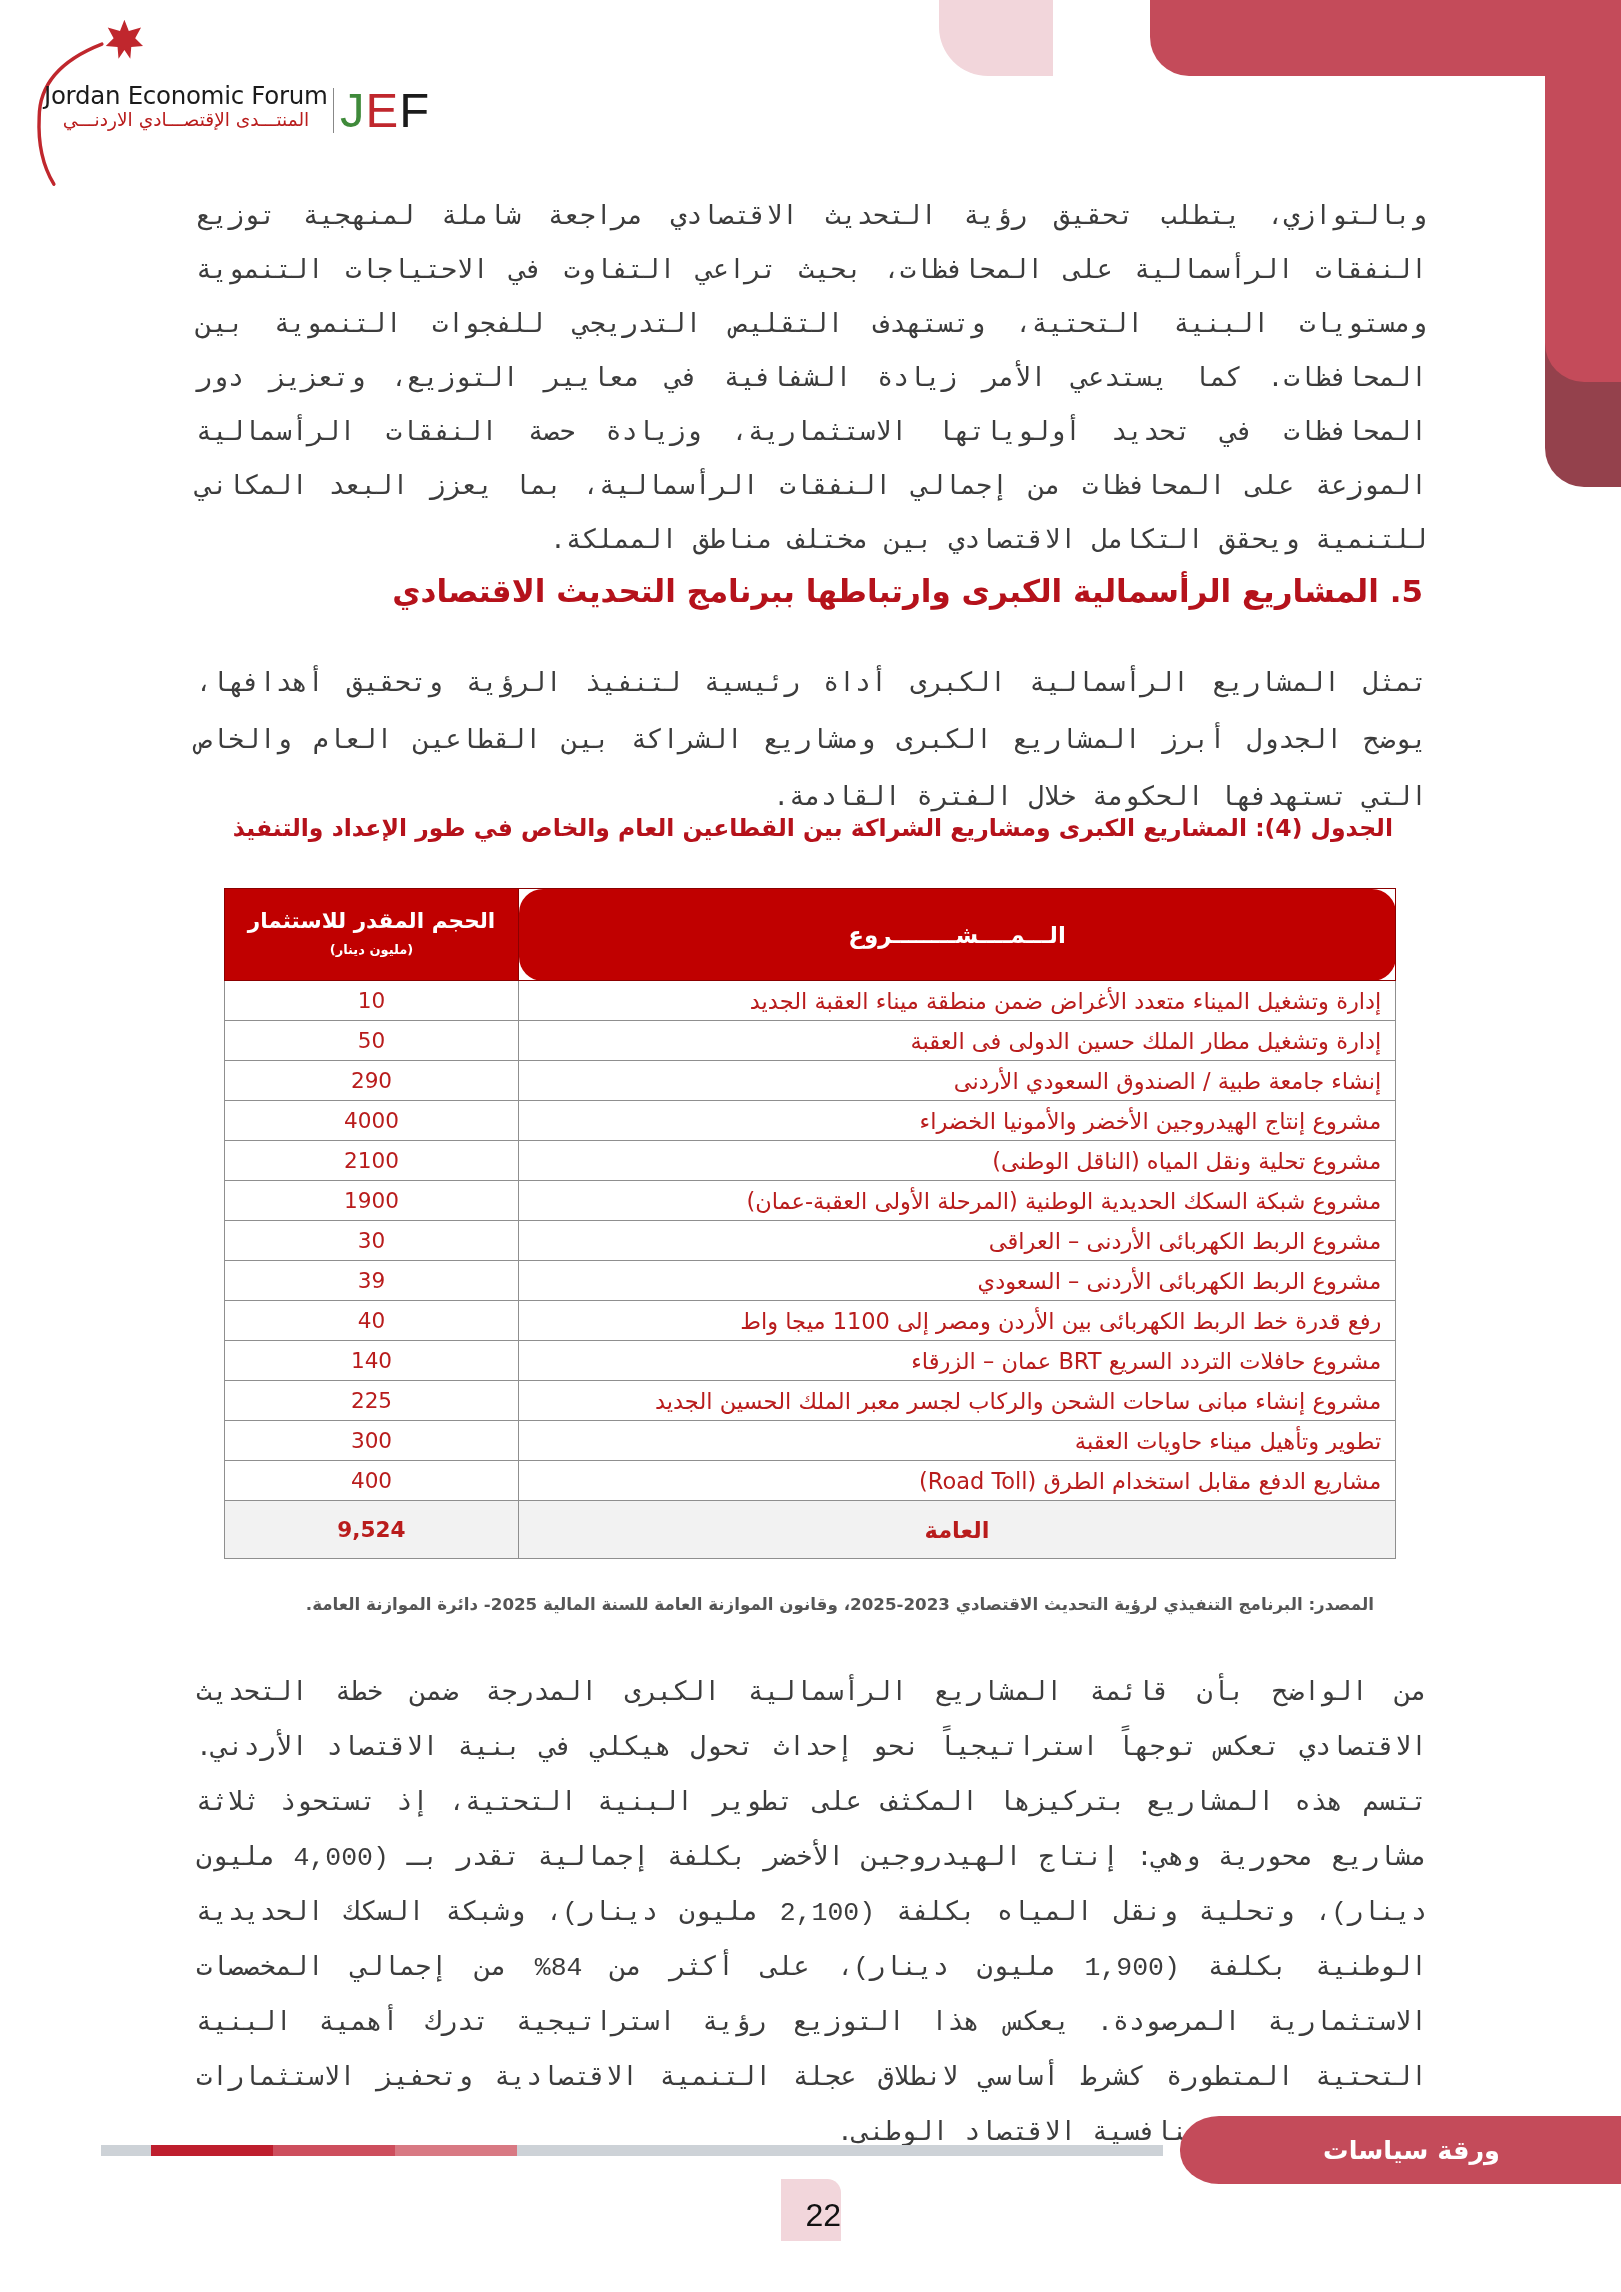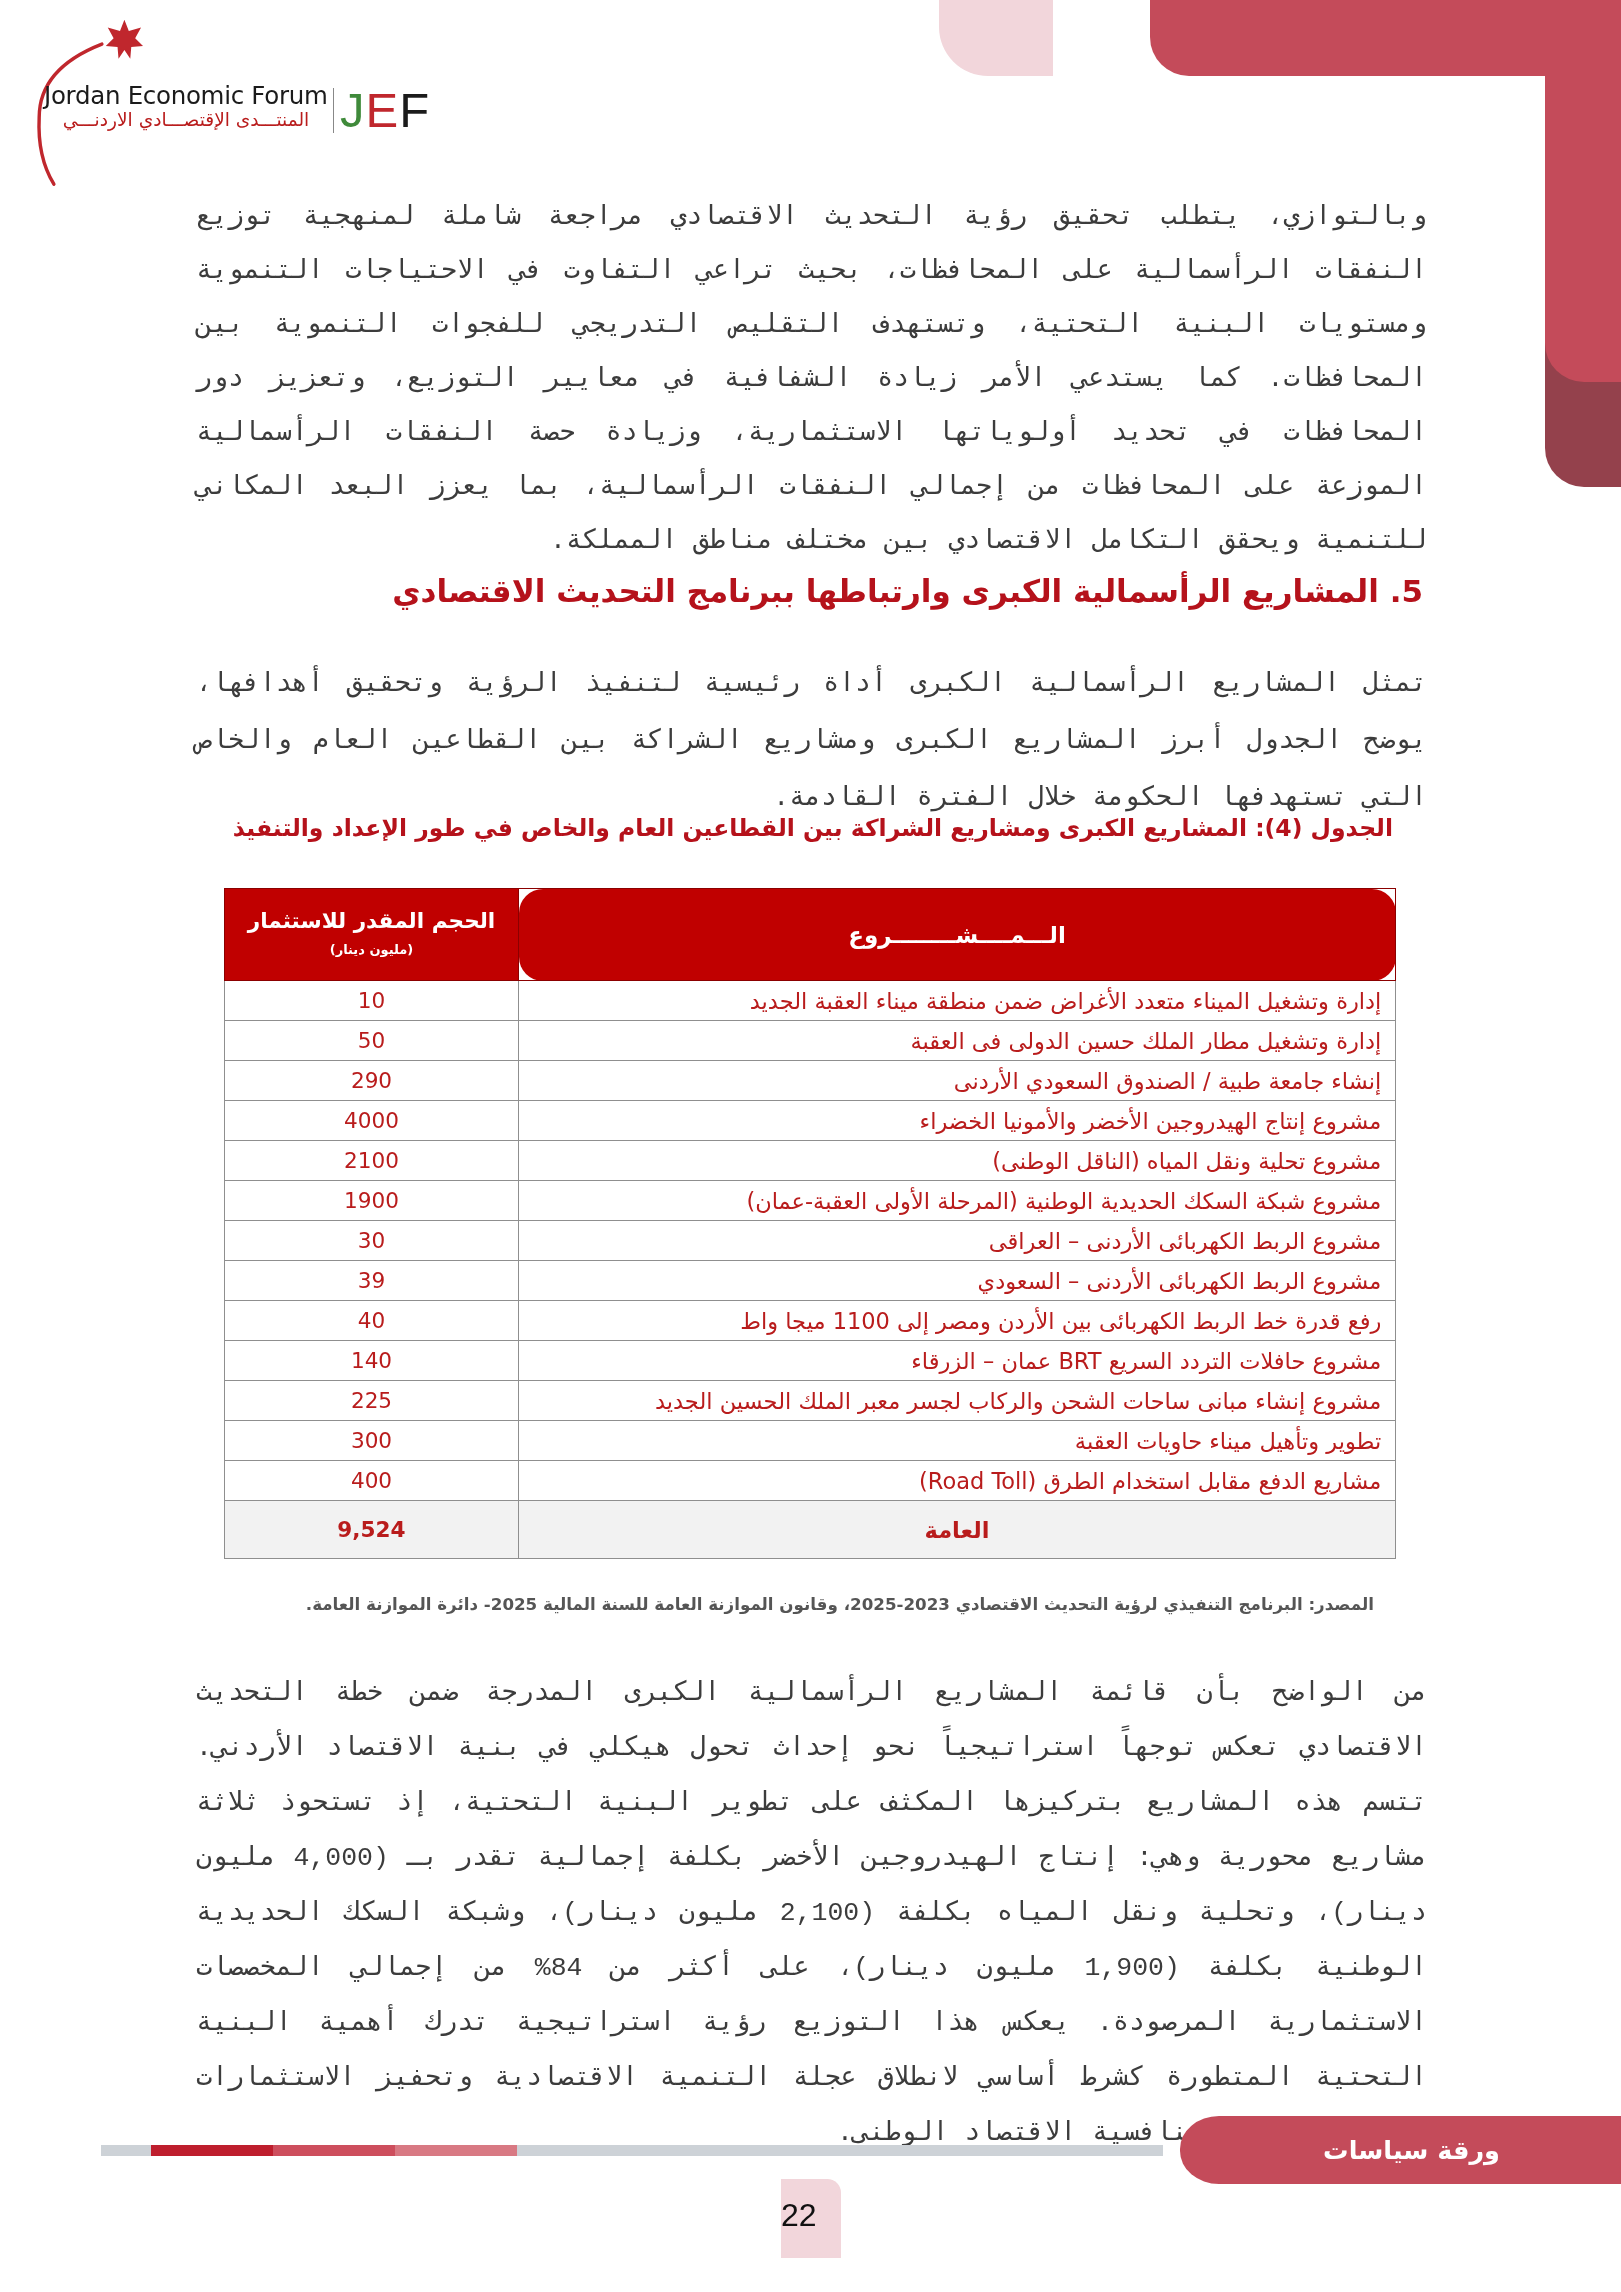--- a/index.html
+++ b/index.html
@@ -38,21 +38,21 @@
   .tbl tr.total td { background:#f2f2f2; height:58px; font-weight:bold; text-align:center; }
   .source { right:247px; top:1594px; direction:rtl; font-size:16.7px; font-weight:bold; color:#555555; white-space:nowrap; }
 
   
   .fbar-gray { left:101px; top:2145px; width:1062px; height:10.8px; background:#cdd2d7; }
   .fbar-s1 { left:151px; top:2145px; width:123px; height:10.8px; background:#be1e2d; }
   .fbar-s2 { left:273px; top:2145px; width:122px; height:10.8px; background:#cd4e5d; }
   .fbar-s3 { left:395px; top:2145px; width:122px; height:10.8px; background:#d87983; }
   .fpill { left:1180px; top:2116px; width:441px; height:68px; background:#c44b5a; border-top-left-radius:39px 33px; border-bottom-left-radius:39px 33px; }
   .fpill-label { left:1294px; top:2116px; width:235px; height:64px; line-height:68px; text-align:center; direction:rtl; color:#ffffff; font-size:25.5px; font-weight:bold; }
-  .pnum { left:781px; top:2179px; width:60px; height:79px; background:#f2d6db; border-top-right-radius:13.7px; text-align:left; line-height:73px; font-size:32px; color:#111111; font-family:"Liberation Sans", sans-serif; }
+  .pnum { left:781px; top:2179px; width:60px; height:62px; background:#f2d6db; border-top-right-radius:13.7px; text-align:right; line-height:73px; font-size:32px; color:#111111; font-family:"Liberation Sans", sans-serif; }
 </style>
 </head>
 <body>
 
 <div class="abs deco-pink"></div>
 <div class="abs deco-top"></div>
 <div class="abs deco-vert-dark"></div>
 <div class="abs deco-vert"></div>
 
 <div>

